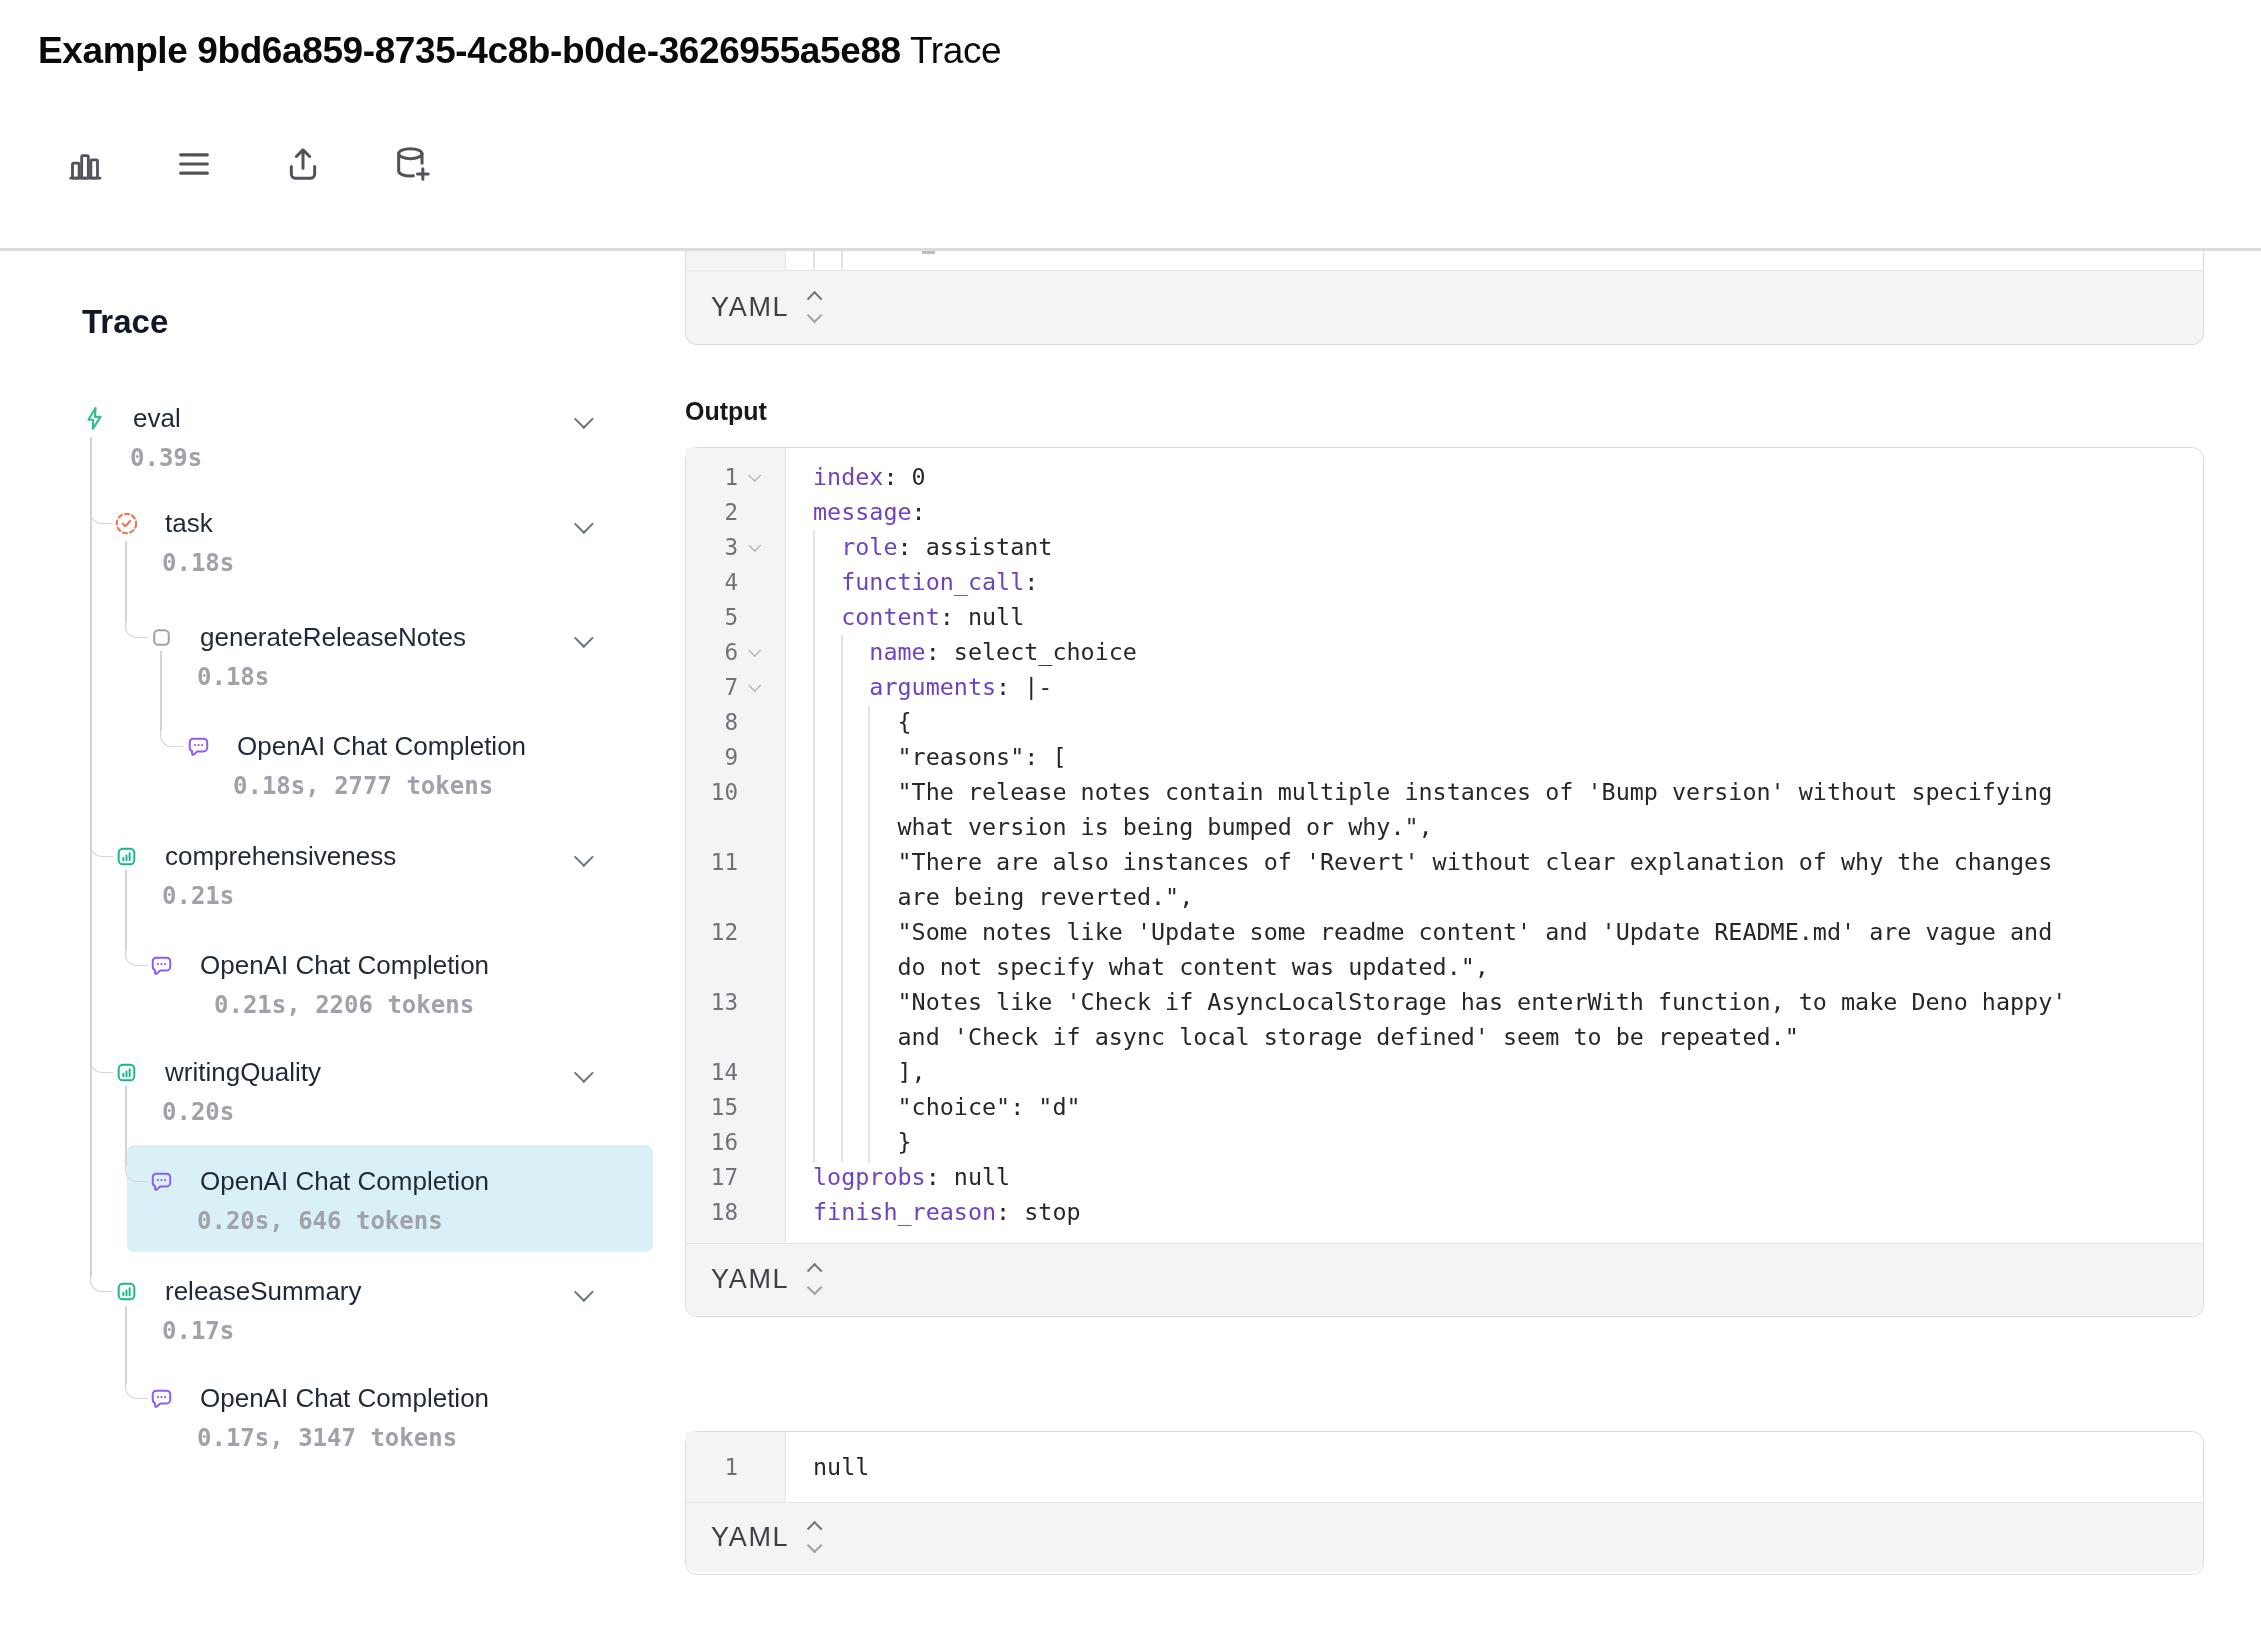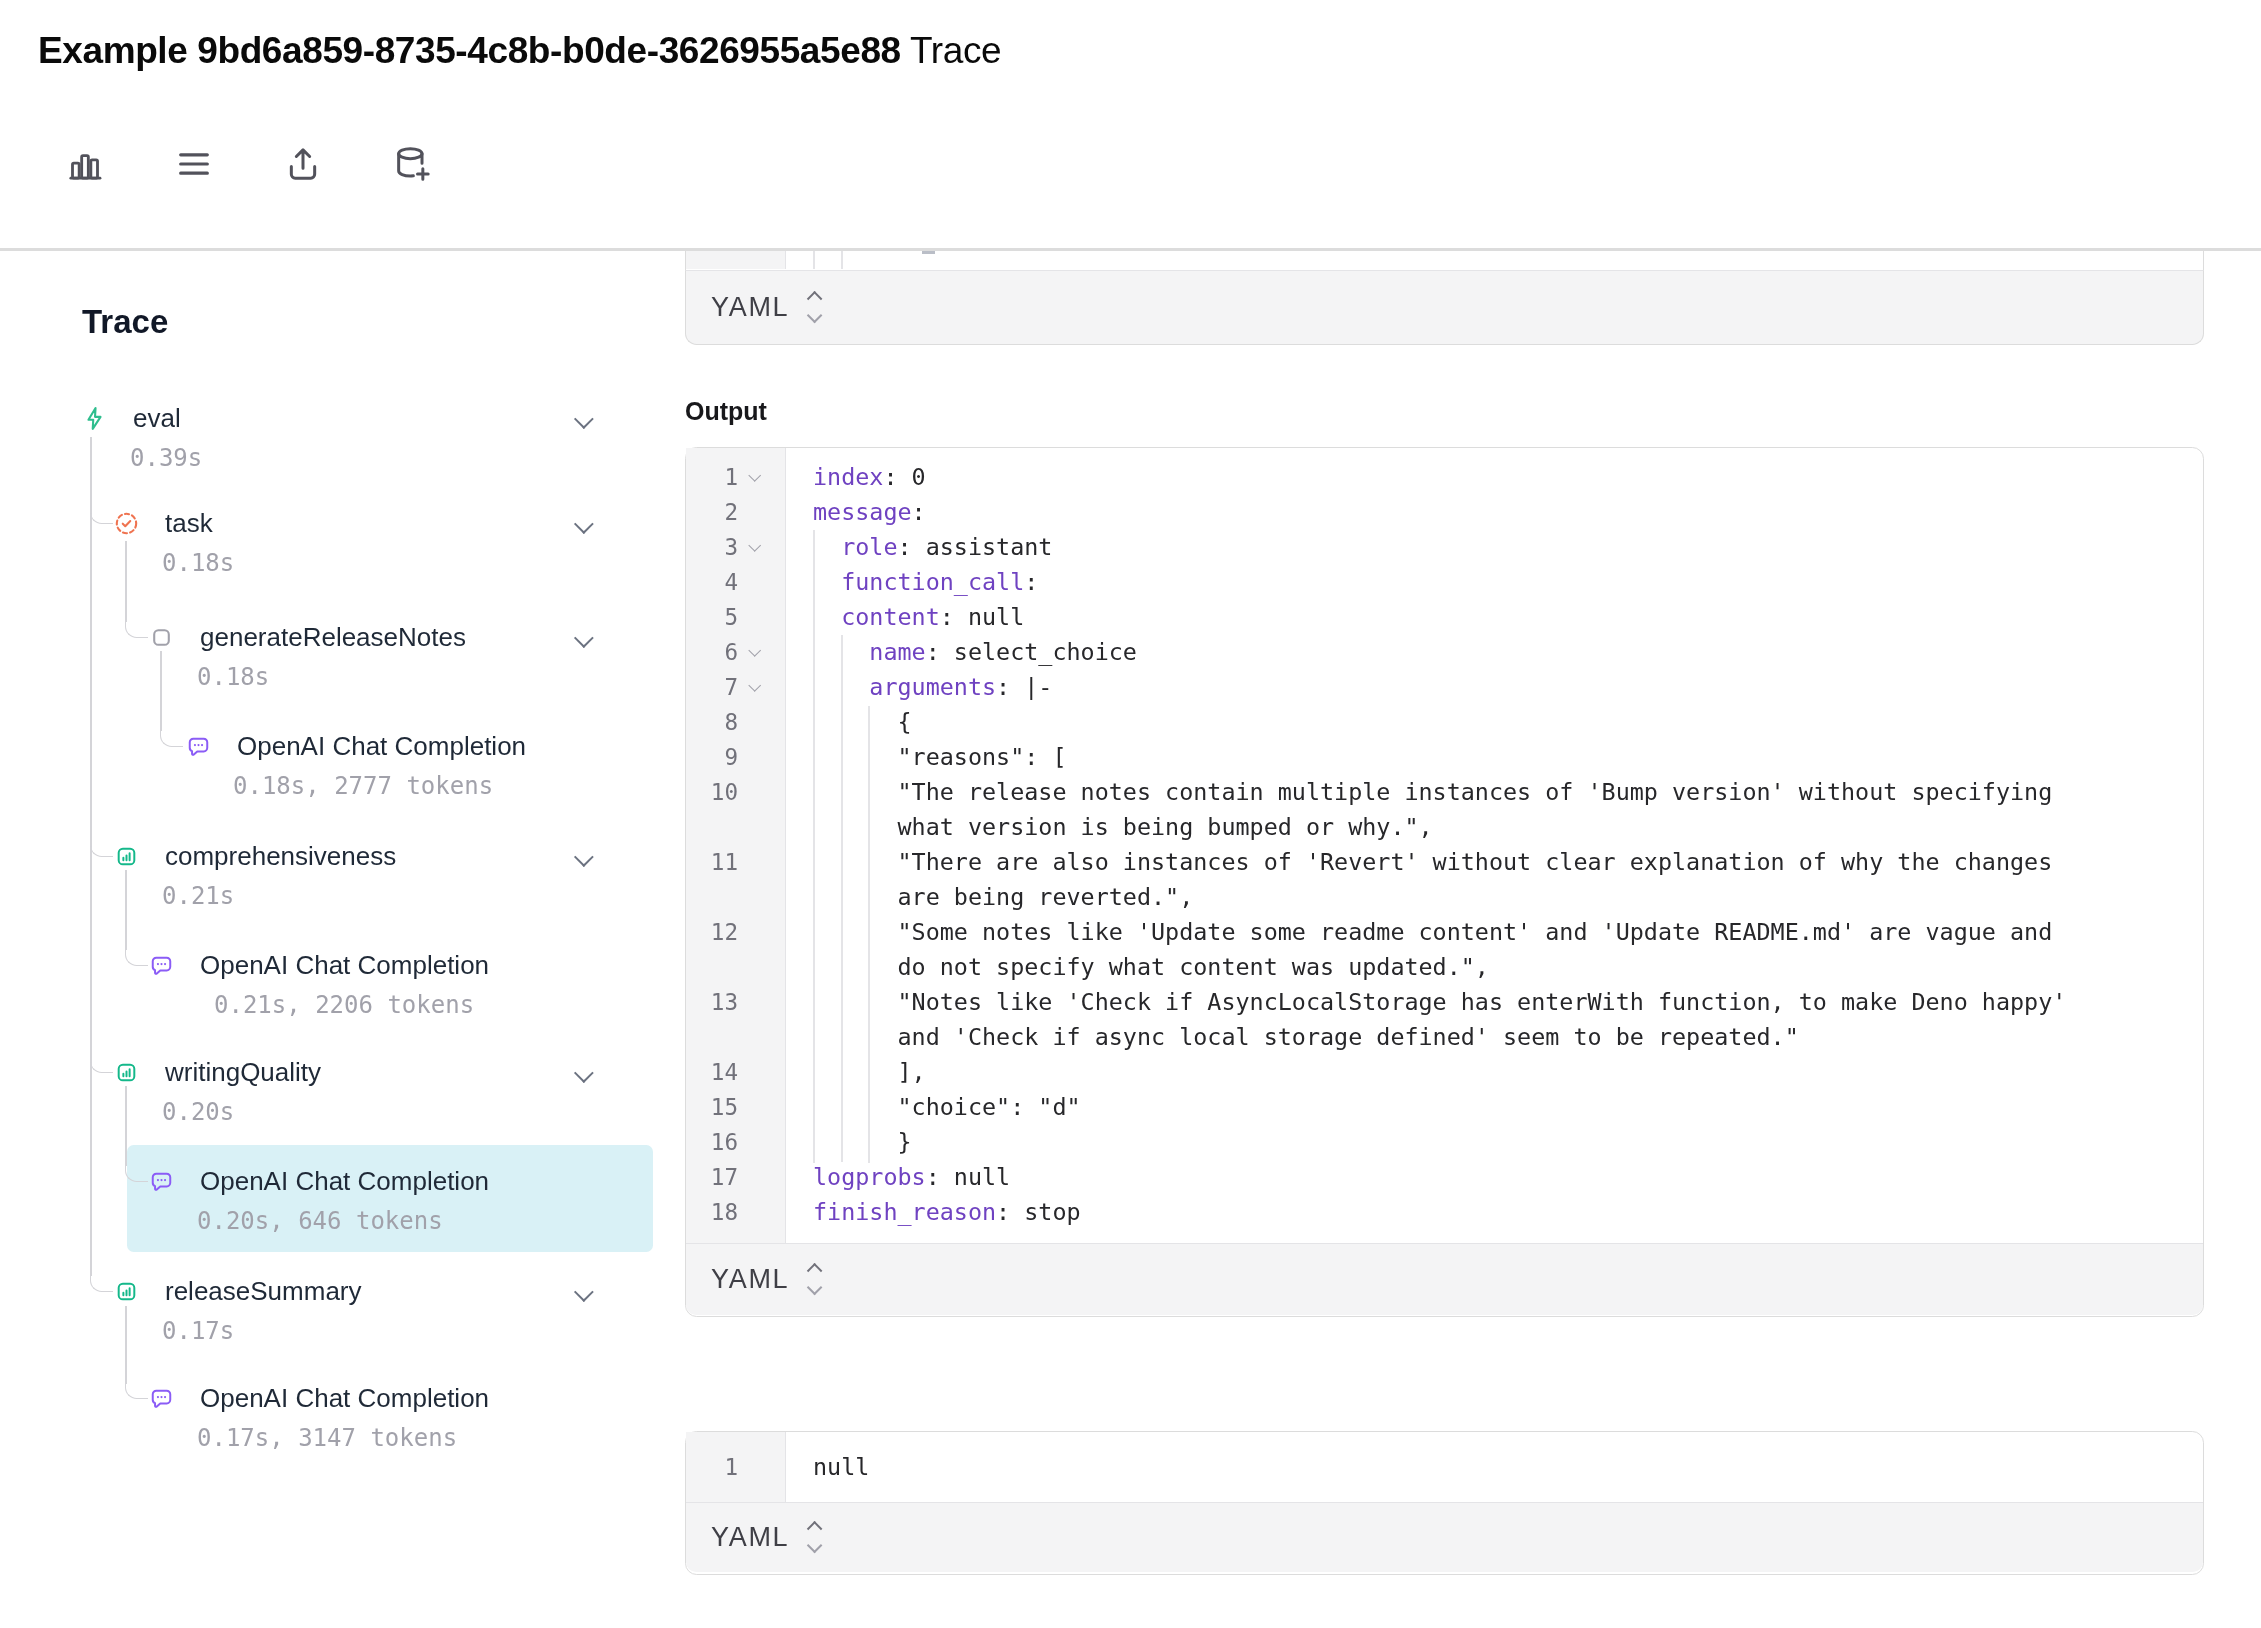--- a/index.html
+++ b/index.html
@@ -1,19 +1,19 @@
 <!DOCTYPE html>
 <html style="font-size:13.4px"><head>
 <meta charset="utf-8">
 <style>
   html,body{margin:0;padding:0;background:#fff;}
   body{width:2261px;height:1629px;position:relative;overflow:hidden;
        font-family:"Liberation Sans",sans-serif;color:#1f2937;}
   .abs{position:absolute;}
-  .mono{font-family:"DejaVu Sans Mono",monospace;}
+  .mono{font-family:"DejaVu Sans Mono",monospace;font-weight:bold;}
 
   
   .page-title{left:38px;top:30px;font-size:37px;color:#0a0a0a;letter-spacing:-0.4px;white-space:nowrap;}
   .page-title b{font-weight:700;}
   .page-title span.reg{font-weight:400;}
   .toolbar{left:64px;top:144px;display:flex;gap:67px;}
   .tbtn{width:42px;height:42px;display:flex;align-items:center;justify-content:center;}
   .divider{left:0;top:248px;width:2261px;height:2.5px;background:#dcdcdc;}
 
   

